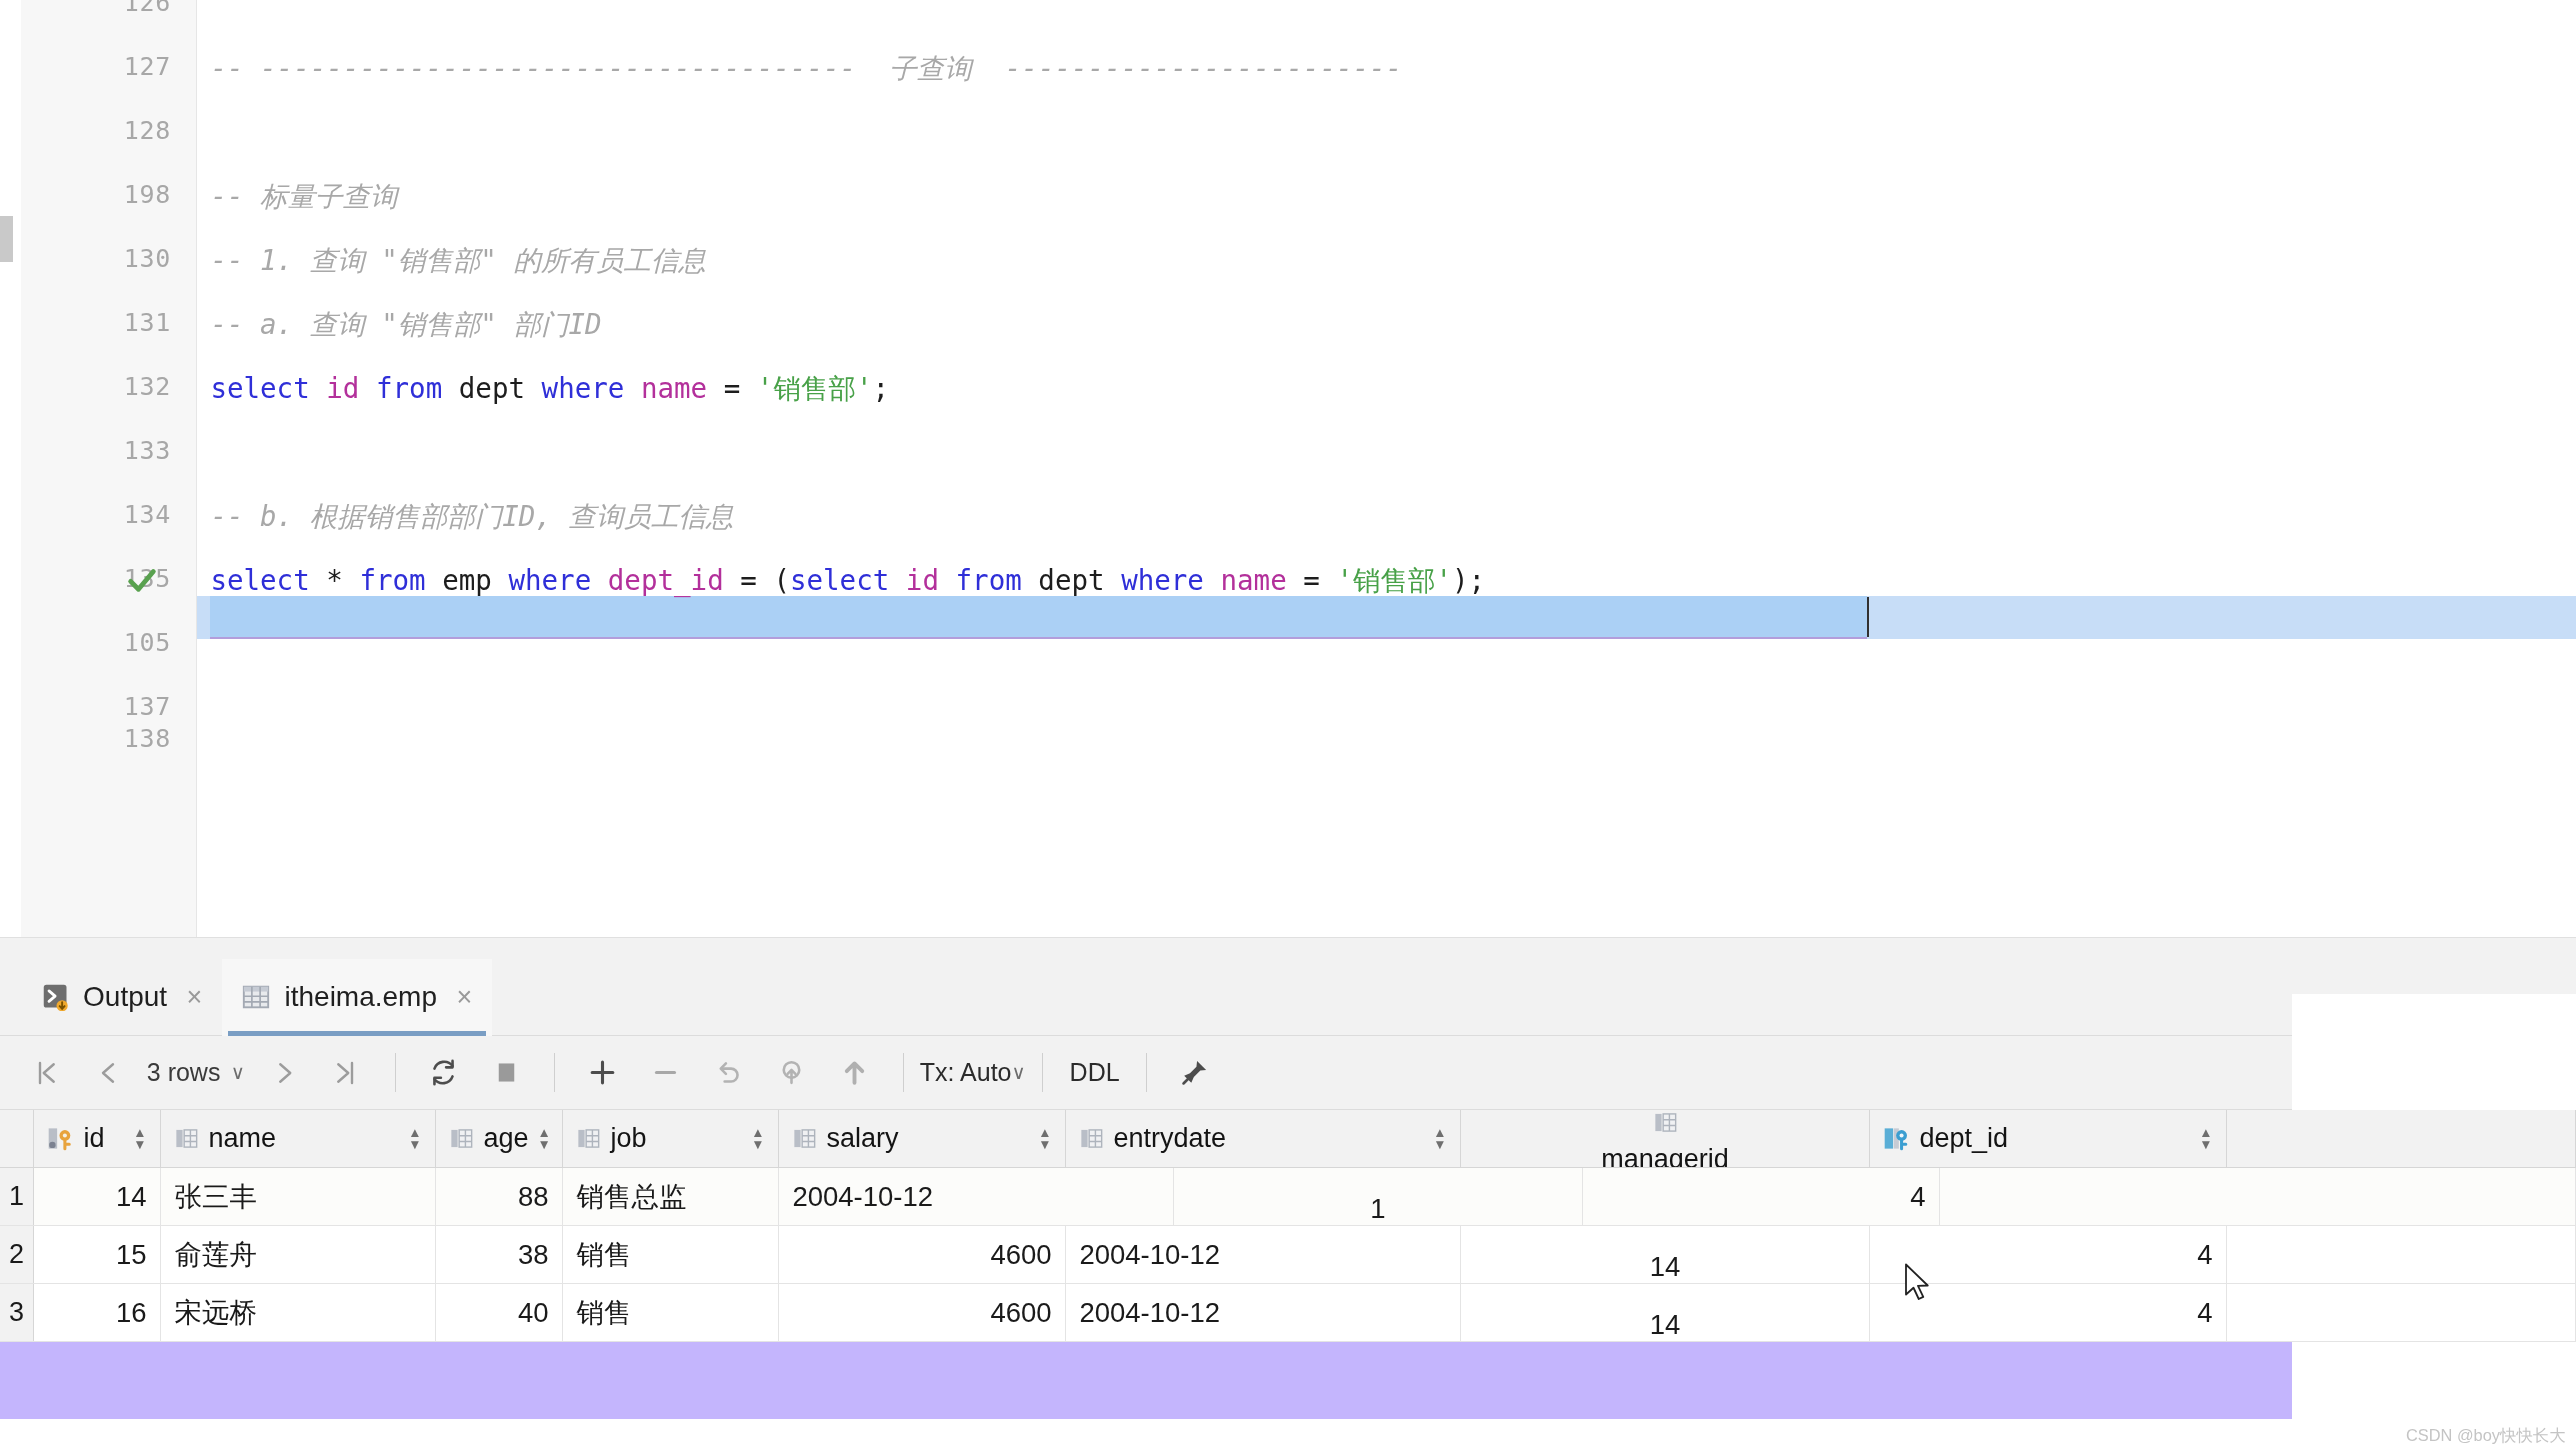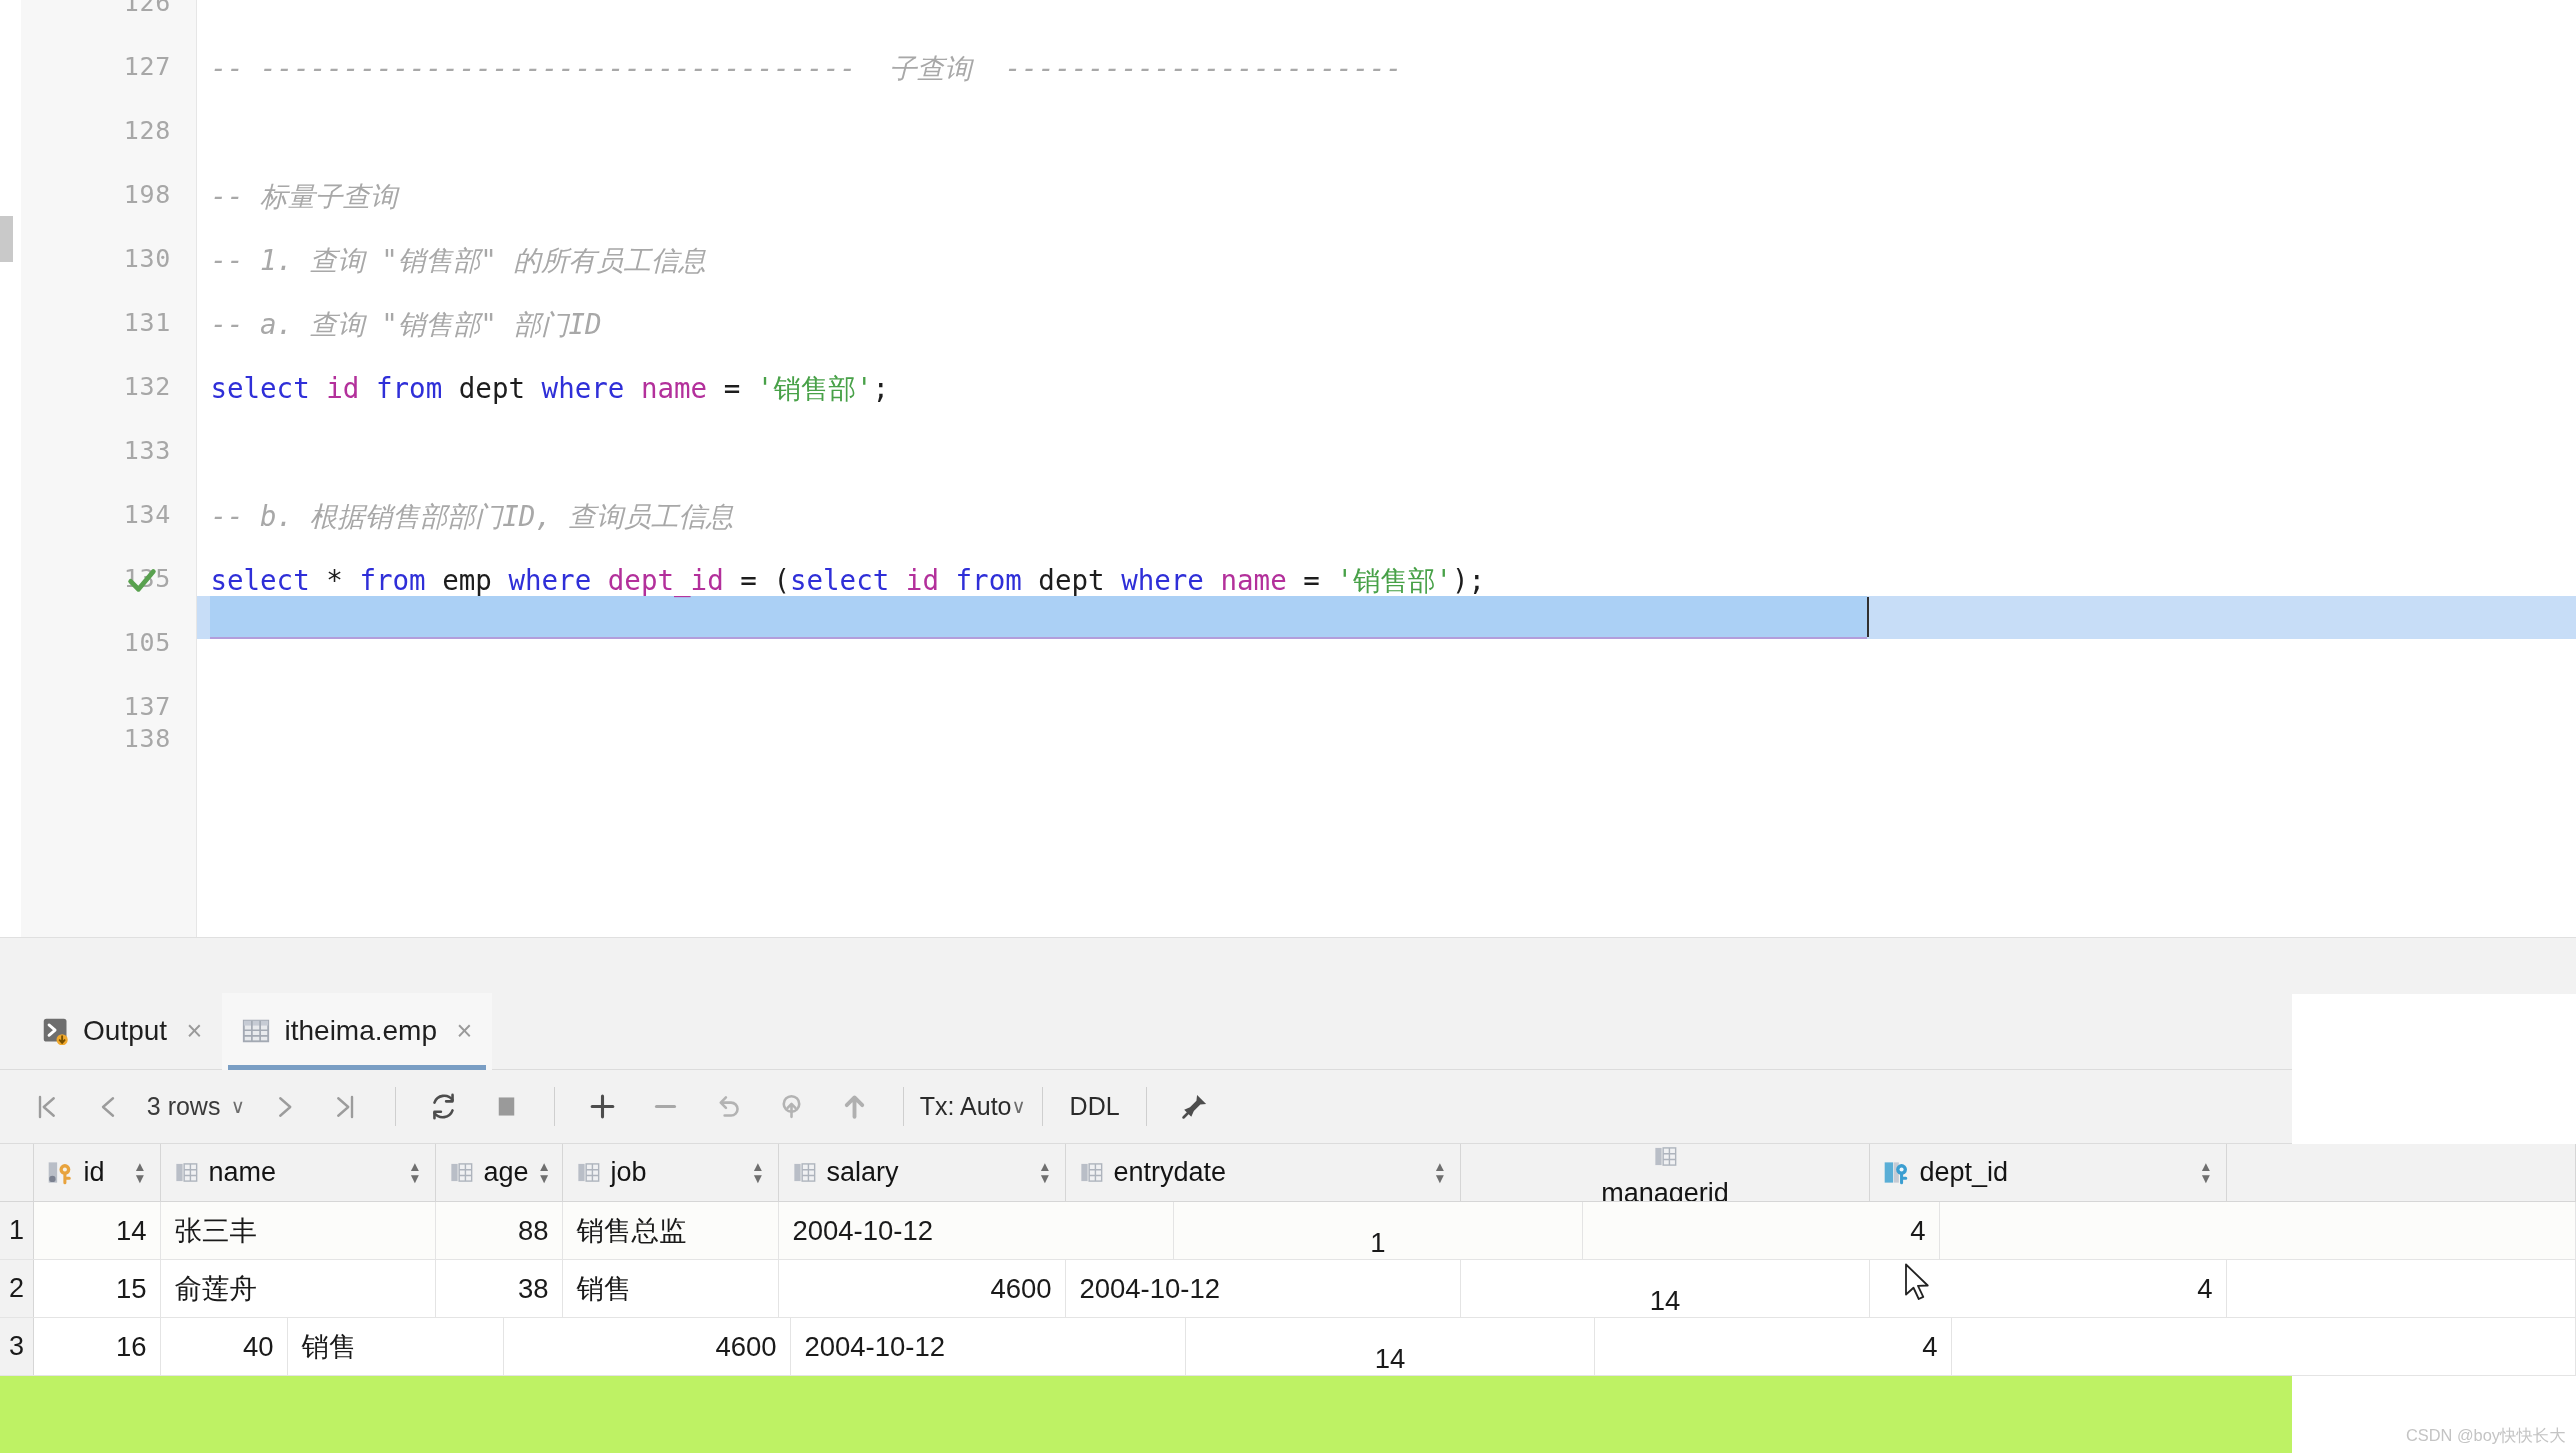--- a/index.html
+++ b/index.html
@@ -71,22 +71,22 @@
     position: absolute; top: 597px; left: 1670px; width: 2.2px; height: 40px;
     background: #303030;
   }
 
   
   #splitter {
     position: absolute; left: 0; top: 937px; width: 2576px; height: 57px;
     background: #f2f2f2; border-top: 0.7px solid #e0e0e0;
   }
   #bottom {
-    position: absolute; left: 0; top: 993px; width: 2292px; height: 460px;
-    background: #bef264;
+    position: absolute; left: 0; top: 959px; width: 2292px; height: 460px;
+    background: #c4b5fd;
   }
   .tabbar {
     position: relative; height: 77px; background: #f2f2f2;
     border-bottom: 0.7px solid #dcdcdc;
     display: flex; align-items: center; padding-left: 22.3px;
   }
   .tab {
     display: flex; align-items: center; height: 77px; padding: 0 19.4px;
     gap: 13.4px; position: relative; cursor: default;
   }
@@ -474,20 +474,21 @@
             <div class="gcell c-job">销售</div>
             <div class="gcell c-salary num">4600</div>
             <div class="gcell c-entry">2004-10-12</div>
             <div class="gcell c-mgr num">14</div>
             <div class="gcell c-dept num">4</div>
             <div class="gcell spacer-col"></div>
           </div>
           <div class="grow">
             <div class="rownum">3</div>
             <div class="gcell c-id num">16</div>
+            <div class="gcell c-name">宋远桥</div>
             <div class="gcell c-age num">40</div>
             <div class="gcell c-job">销售</div>
             <div class="gcell c-salary num">4600</div>
             <div class="gcell c-entry">2004-10-12</div>
             <div class="gcell c-mgr num">14</div>
             <div class="gcell c-dept num">4</div>
             <div class="gcell spacer-col"></div>
           </div>
         </div>
     </div>

